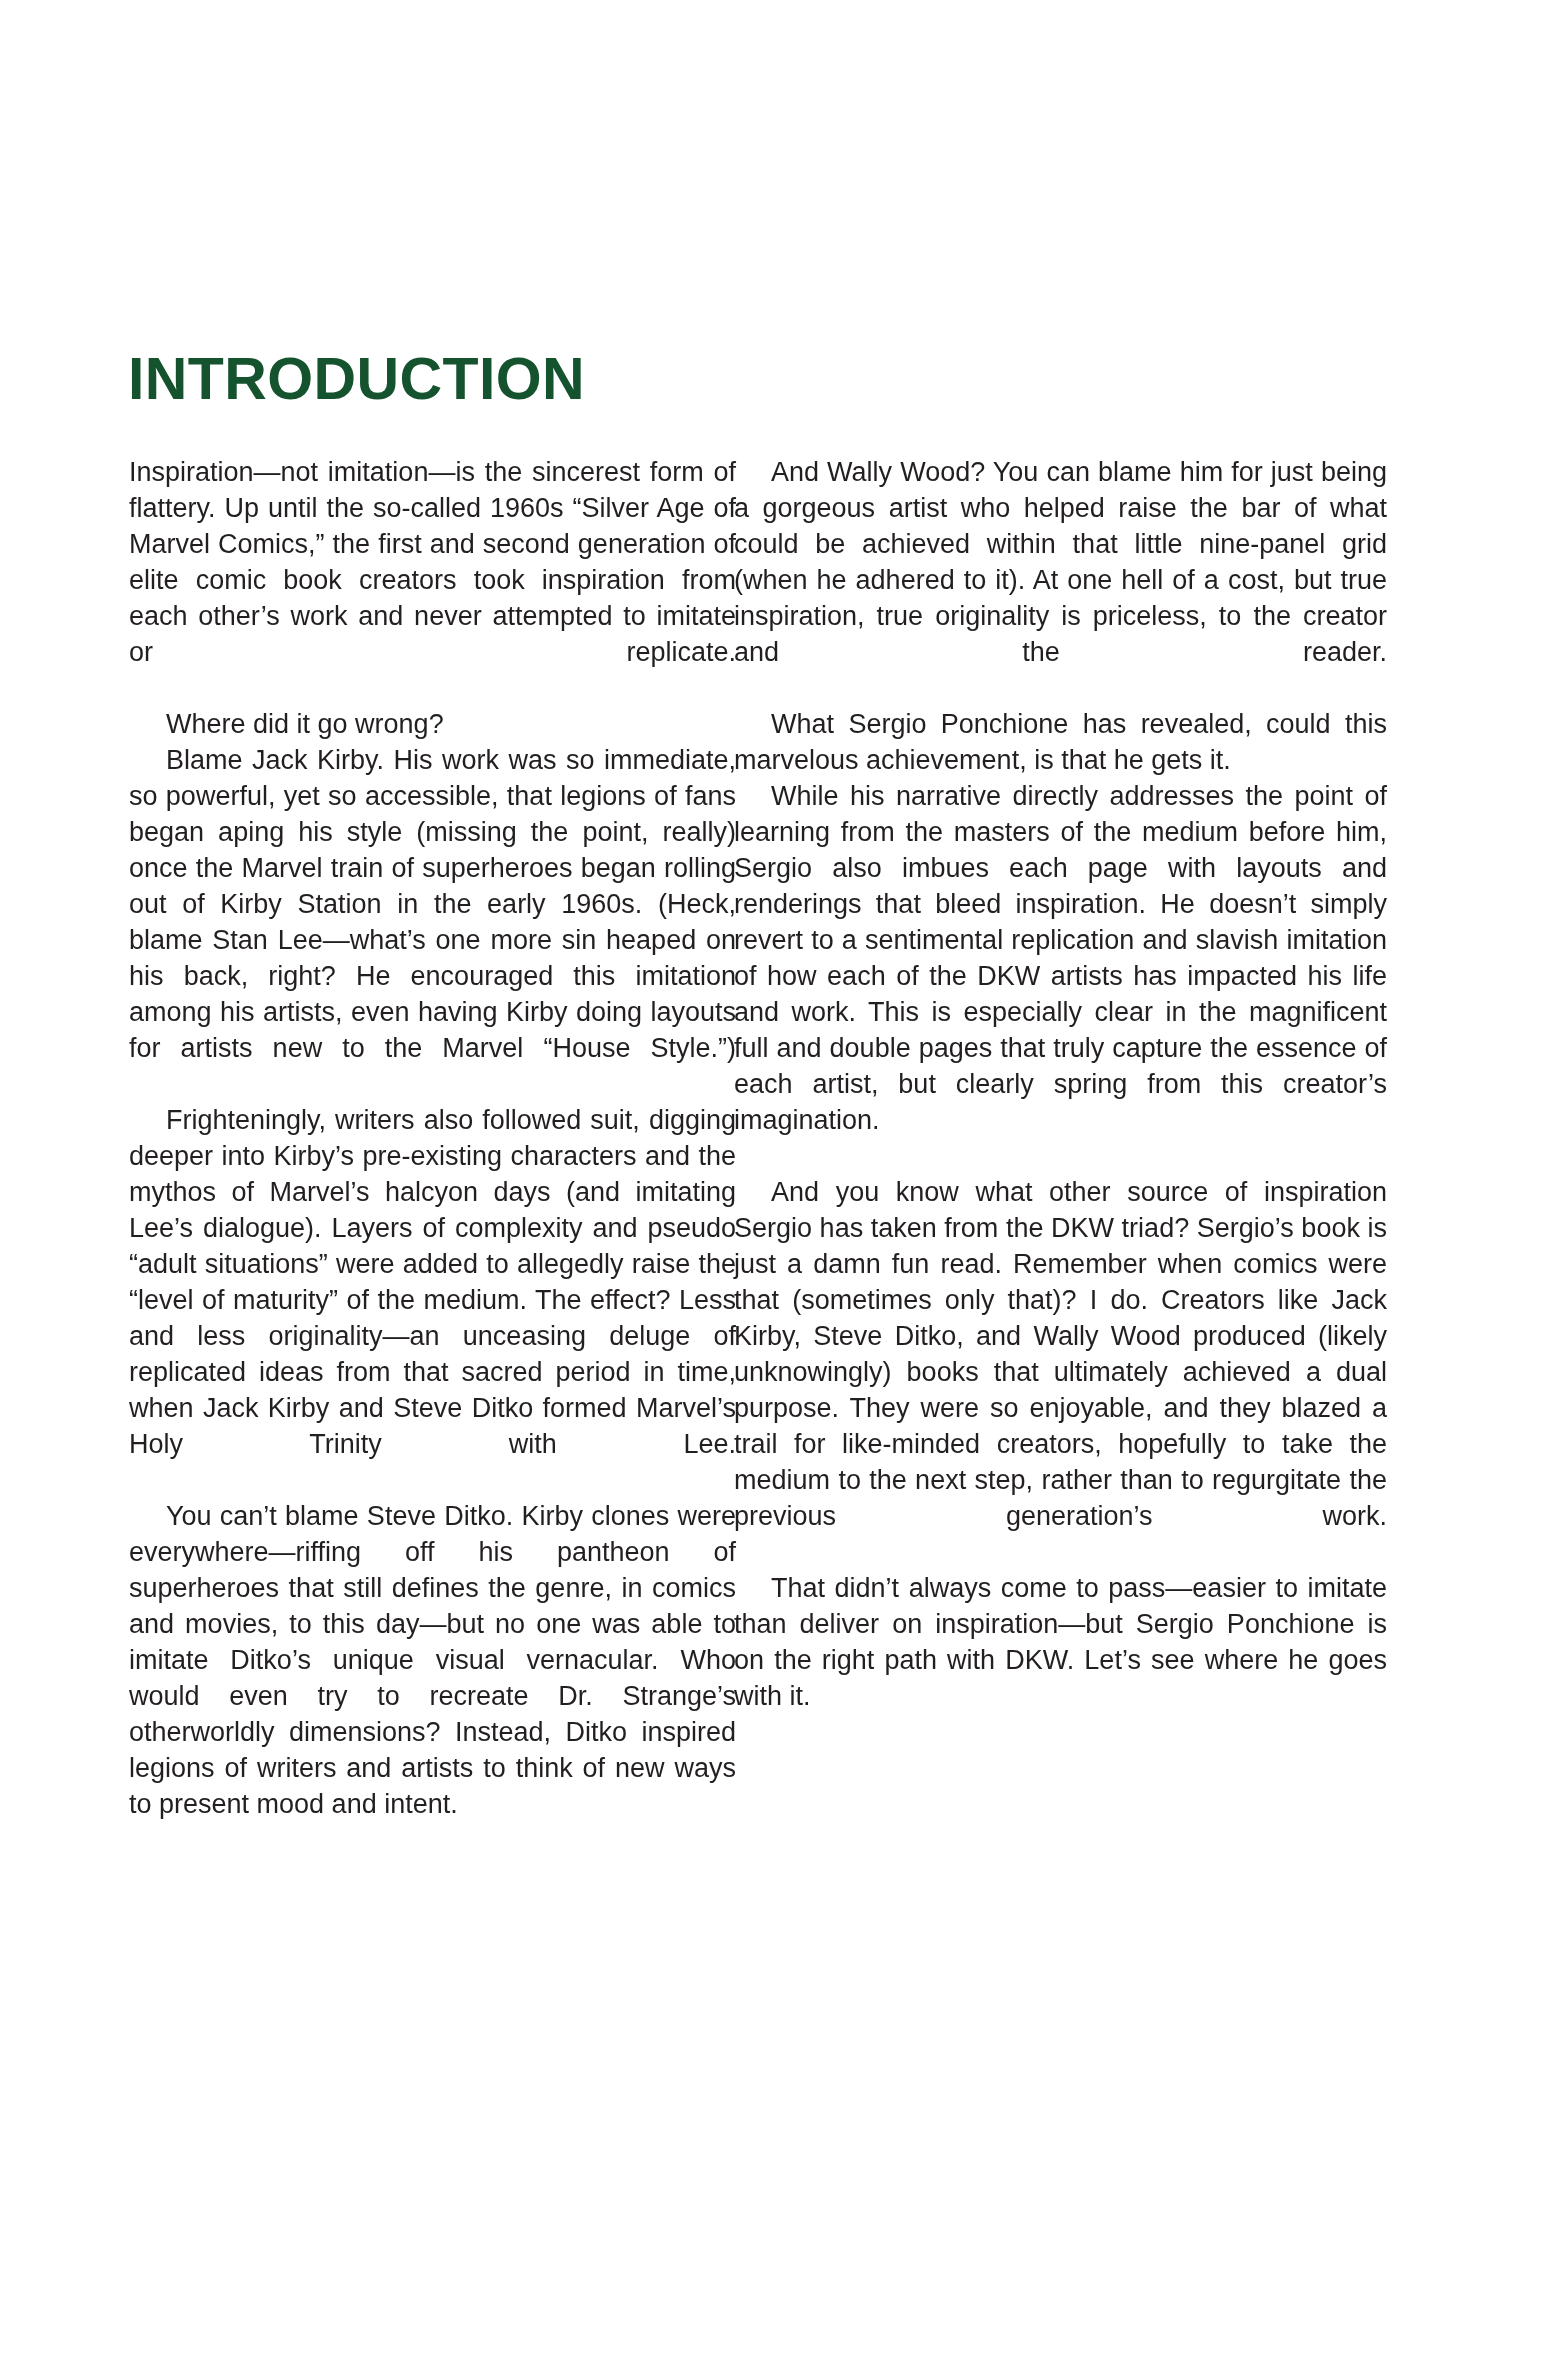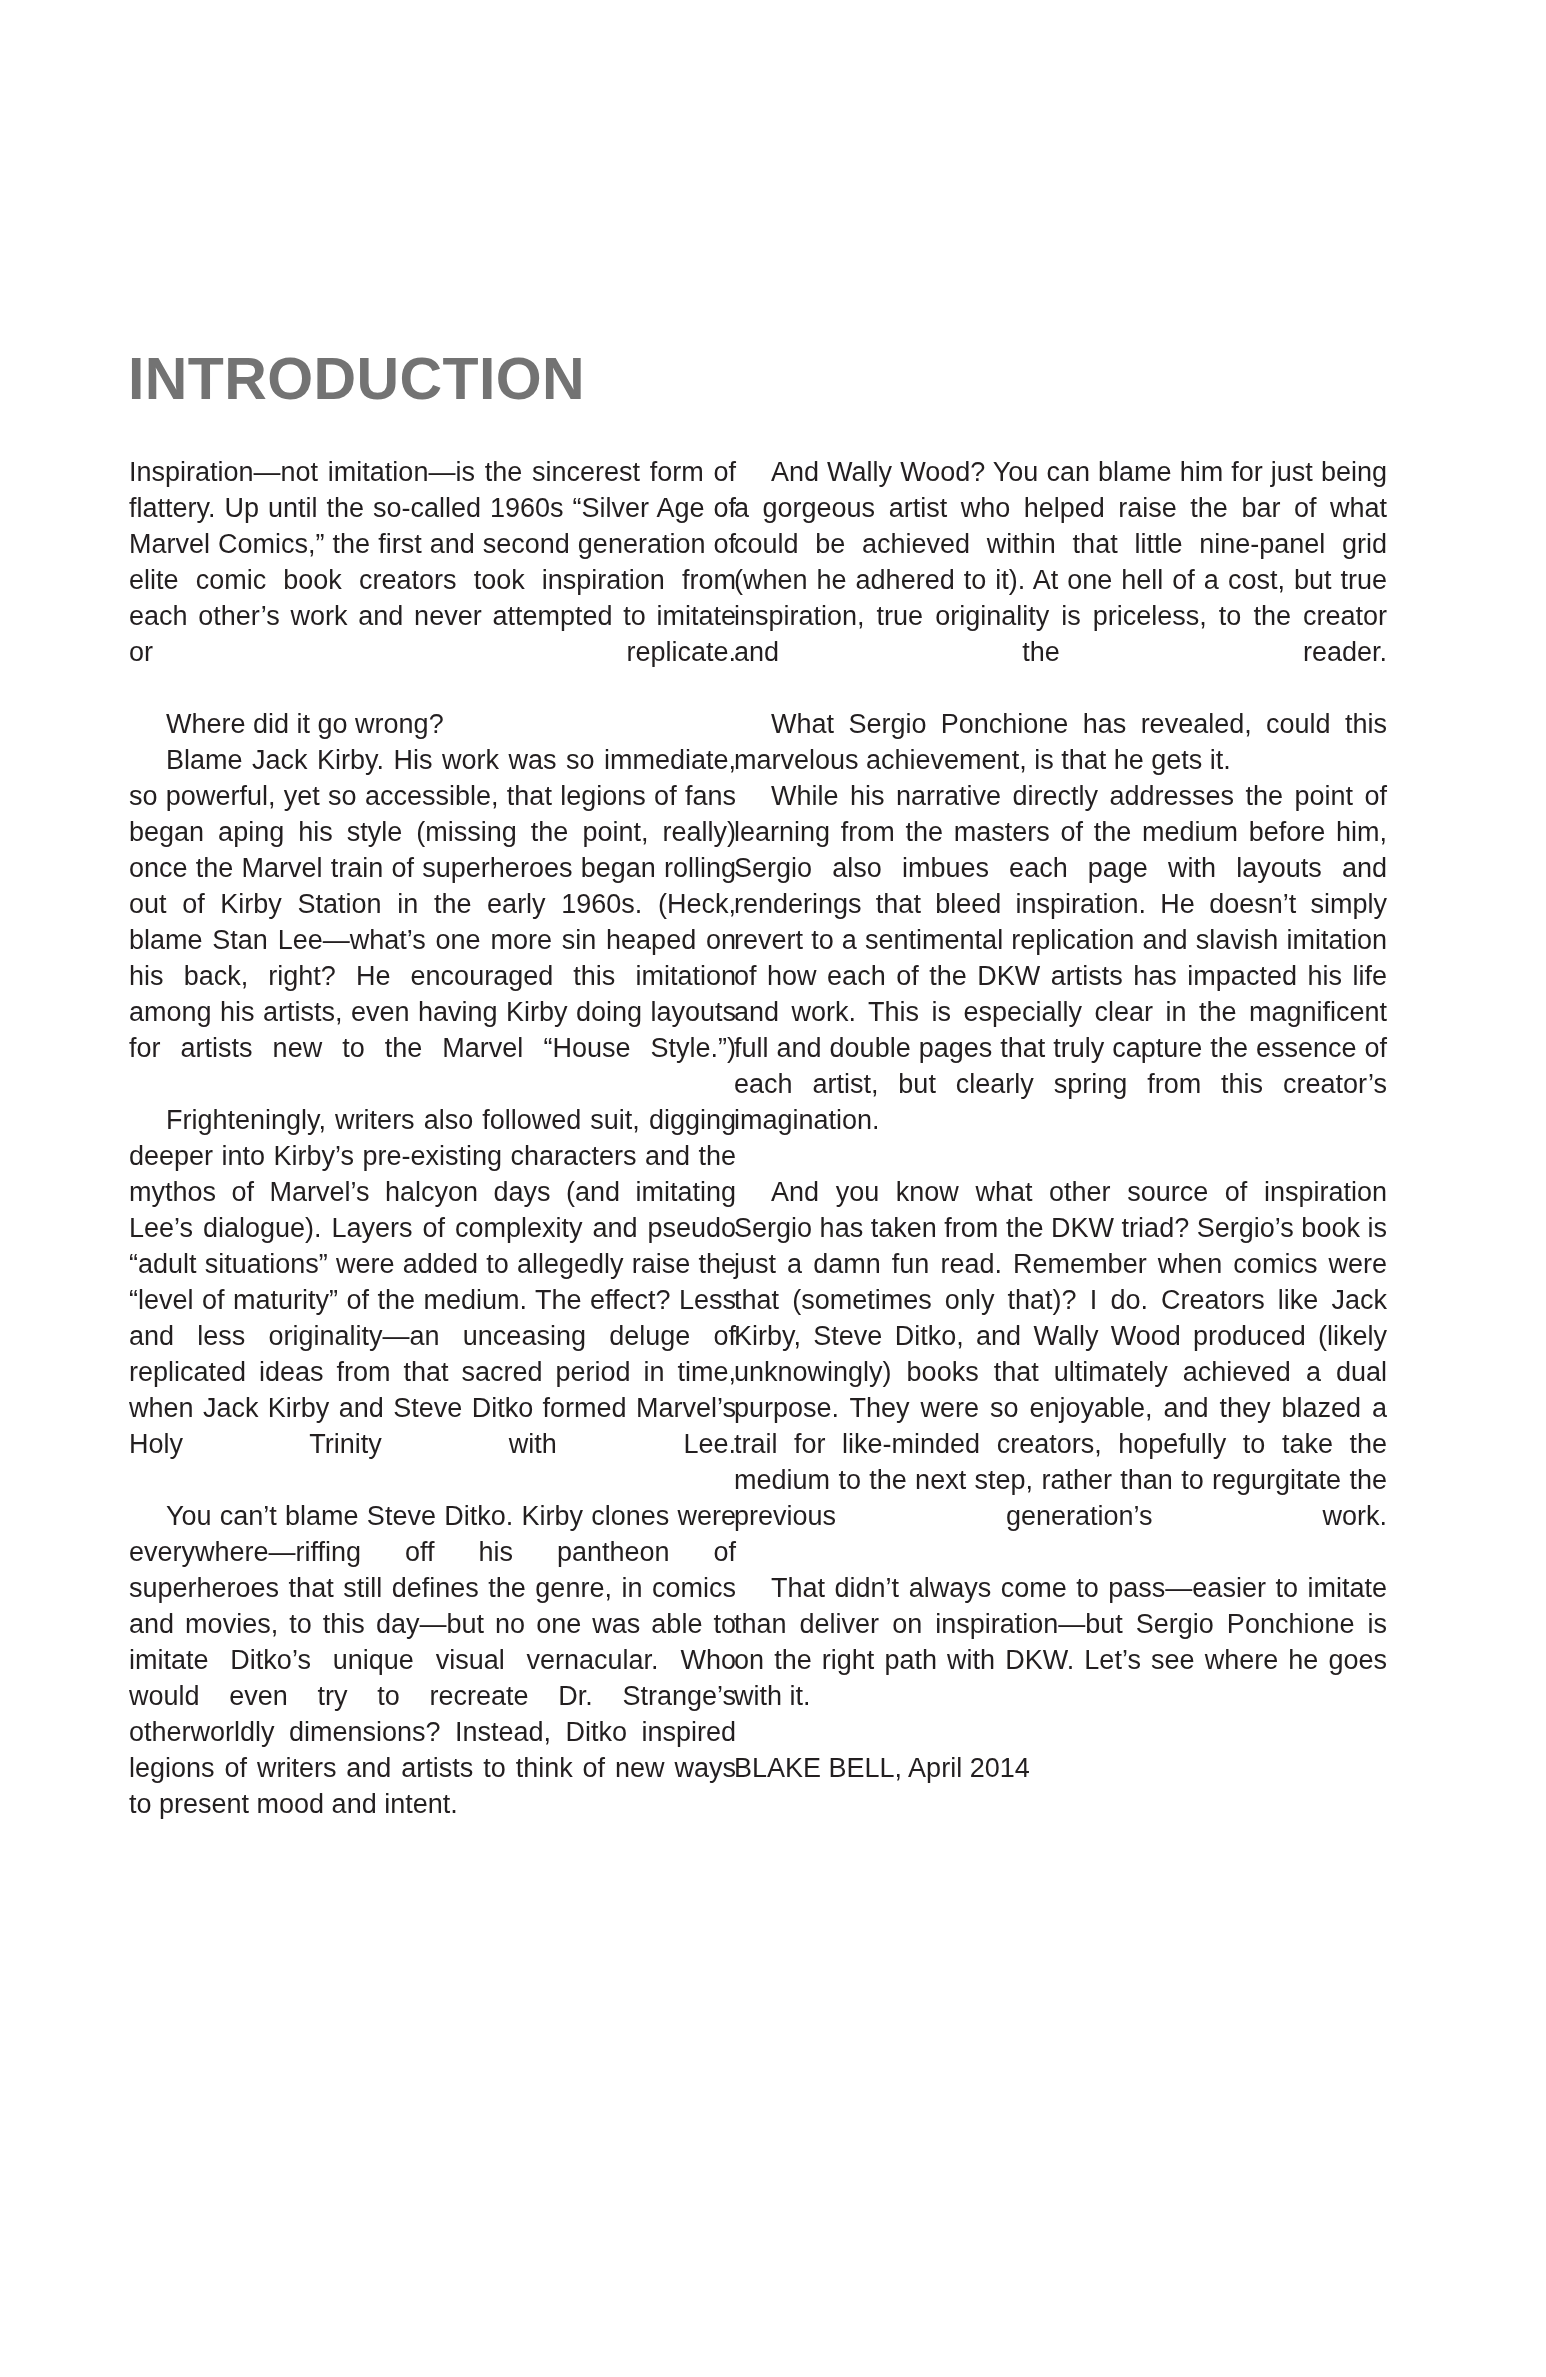--- a/index.html
+++ b/index.html
@@ -93,37 +93,36 @@
     text-indent: 0;
     text-align: left;
     padding-top: 36px;
   }
 </style>
 </head>
 <body style="color: rgb(35, 31, 32);">
 
 <div id="page" style="background: rgb(255, 255, 255);">
 
-  <h1 id="page-title" style="color: #737373;">INTRODUCTION</h1>
+  <h1 id="page-title" style="color: #14532d;">INTRODUCTION</h1>
 
   <div id="columns">
 
     <div class="column" id="column-left">
       <p class="para no-indent">Inspiration—not imitation—is the sincerest form of flattery. Up until the so-called 1960s “Silver Age of Marvel Comics,” the first and second generation of elite comic book creators took inspiration from each other’s work and never attempted to imitate or replicate.</p>
       <p class="para lastline-natural">Where did it go wrong?</p>
       <p class="para">Blame Jack Kirby. His work was so immediate, so powerful, yet so accessible, that legions of fans began aping his style (missing the point, really) once the Marvel train of superheroes began rolling out of Kirby Station in the early 1960s. (Heck, blame Stan Lee—what’s one more sin heaped on his back, right? He encouraged this imitation among his artists, even having Kirby doing layouts for artists new to the Marvel “House Style.”)</p>
       <p class="para">Frighteningly, writers also followed suit, digging deeper into Kirby’s pre-existing characters and the mythos of Marvel’s halcyon days (and imitating Lee’s dialogue). Layers of complexity and pseudo “adult situations” were added to allegedly raise the “level of maturity” of the medium. The effect? Less and less originality—an unceasing deluge of replicated ideas from that sacred period in time, when Jack Kirby and Steve Ditko formed Marvel’s Holy Trinity with Lee.</p>
       <p class="para lastline-natural">You can’t blame Steve Ditko. Kirby clones were everywhere—riffing off his pantheon of superheroes that still defines the genre, in comics and movies, to this day—but no one was able to imitate Ditko’s unique visual vernacular. Who would even try to recreate Dr. Strange’s otherworldly dimensions? Instead, Ditko inspired legions of writers and artists to think of new ways to present mood and intent.</p>
     </div>
 
     <div class="column" id="column-right">
       <p class="para">And Wally Wood? You can blame him for just being a gorgeous artist who helped raise the bar of what could be achieved within that little nine-panel grid (when he adhered to it). At one hell of a cost, but true inspiration, true originality is priceless, to the creator and the reader.</p>
       <p class="para lastline-natural">What Sergio Ponchione has revealed, could this marvelous achievement, is that he gets it.</p>
       <p class="para">While his narrative directly addresses the point of learning from the masters of the medium before him, Sergio also imbues each page with layouts and renderings that bleed inspiration. He doesn’t simply revert to a sentimental replication and slavish imitation of how each of the DKW artists has impacted his life and work. This is especially clear in the magnificent full and double pages that truly capture the essence of each artist, but clearly spring from this creator’s imagination.</p>
       <p class="para">And you know what other source of inspiration Sergio has taken from the DKW triad? Sergio’s book is just a damn fun read. Remember when comics were that (sometimes only that)? I do. Creators like Jack Kirby, Steve Ditko, and Wally Wood produced (likely unknowingly) books that ultimately achieved a dual purpose. They were so enjoyable, and they blazed a trail for like-minded creators, hopefully to take the medium to the next step, rather than to regurgitate the previous generation’s work.</p>
       <p class="para lastline-natural"><span>That didn’t always come to pass—easier to imitate than deliver on inspiration—but Sergio Ponchione is on the right path with </span><span class="italic">DKW</span><span>. Let’s see where he goes with it.</span></p>
-      <p class="para signature lastline-natural">BLAKE BELL, April 2014</p>
     </div>
 
   </div>
 
 </div>
 
 
 </body></html>

